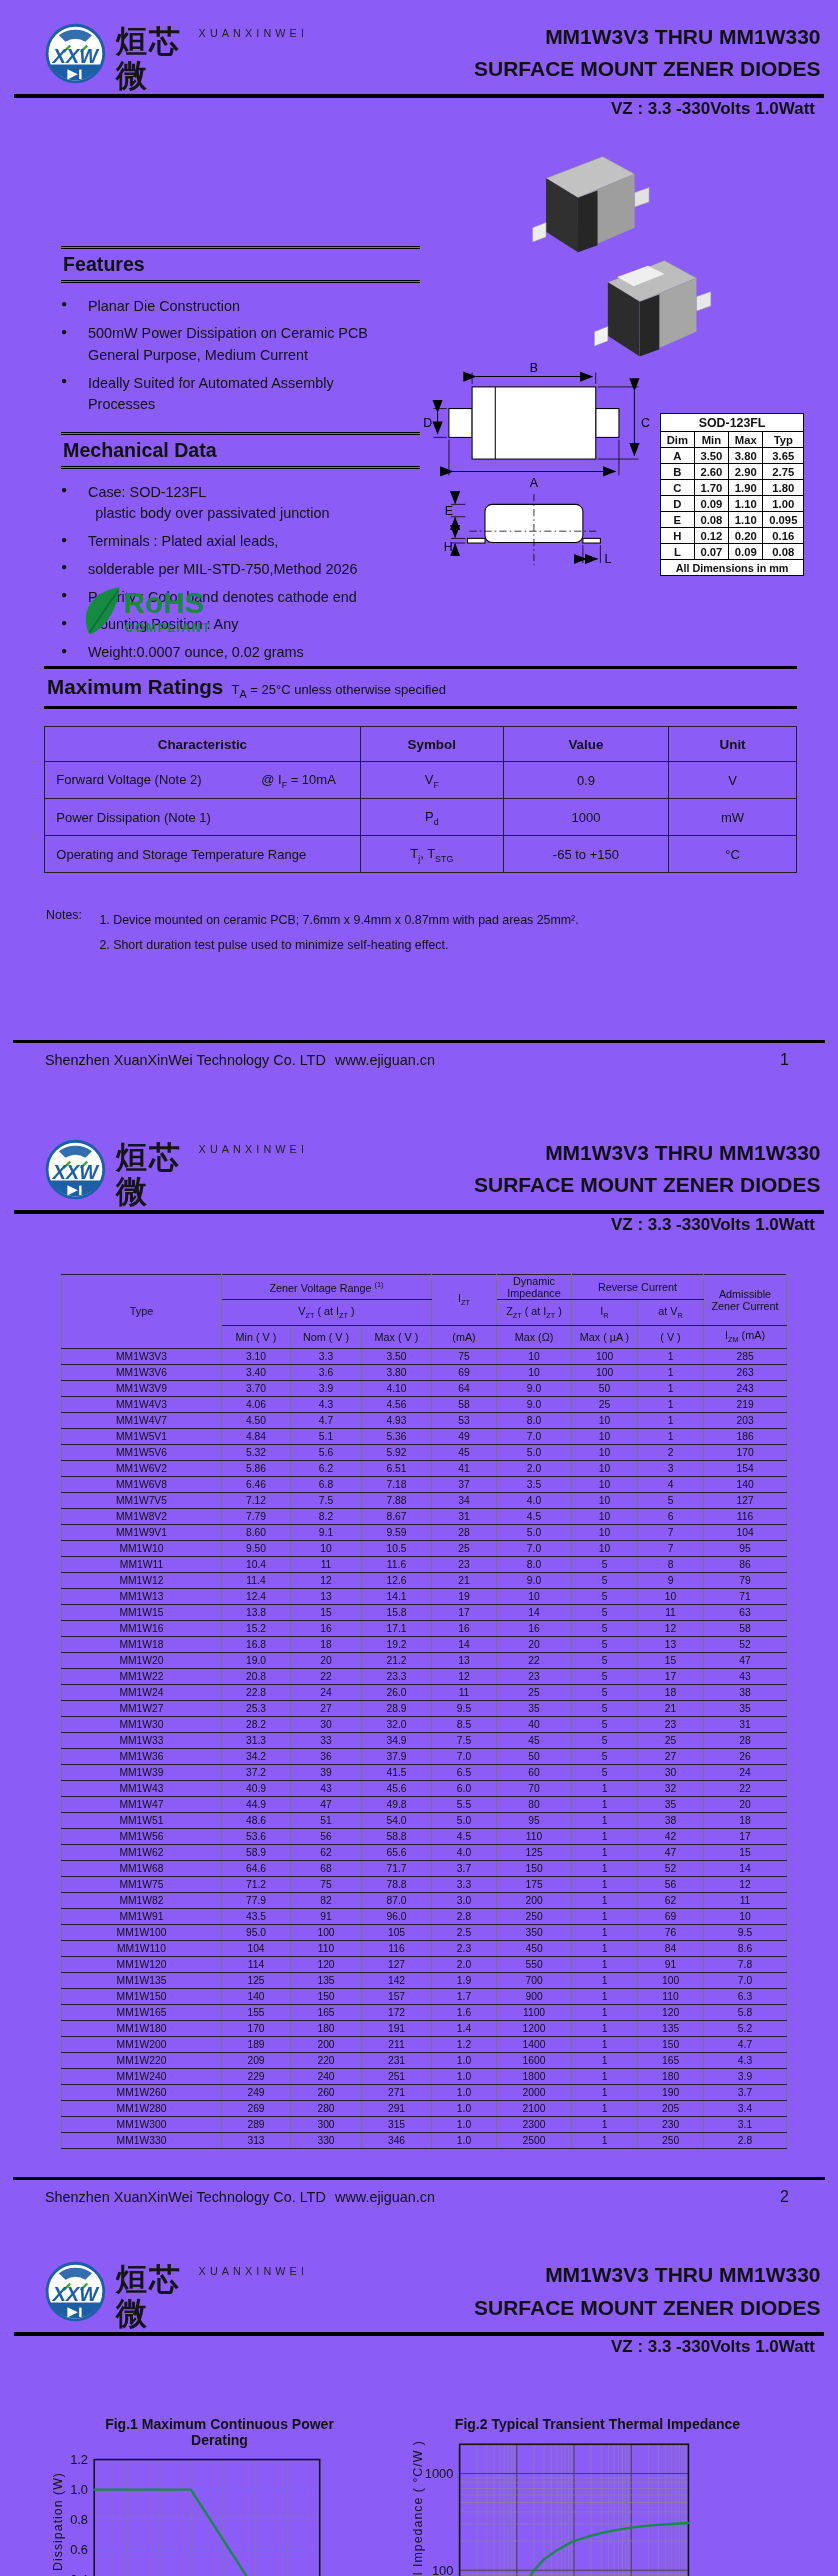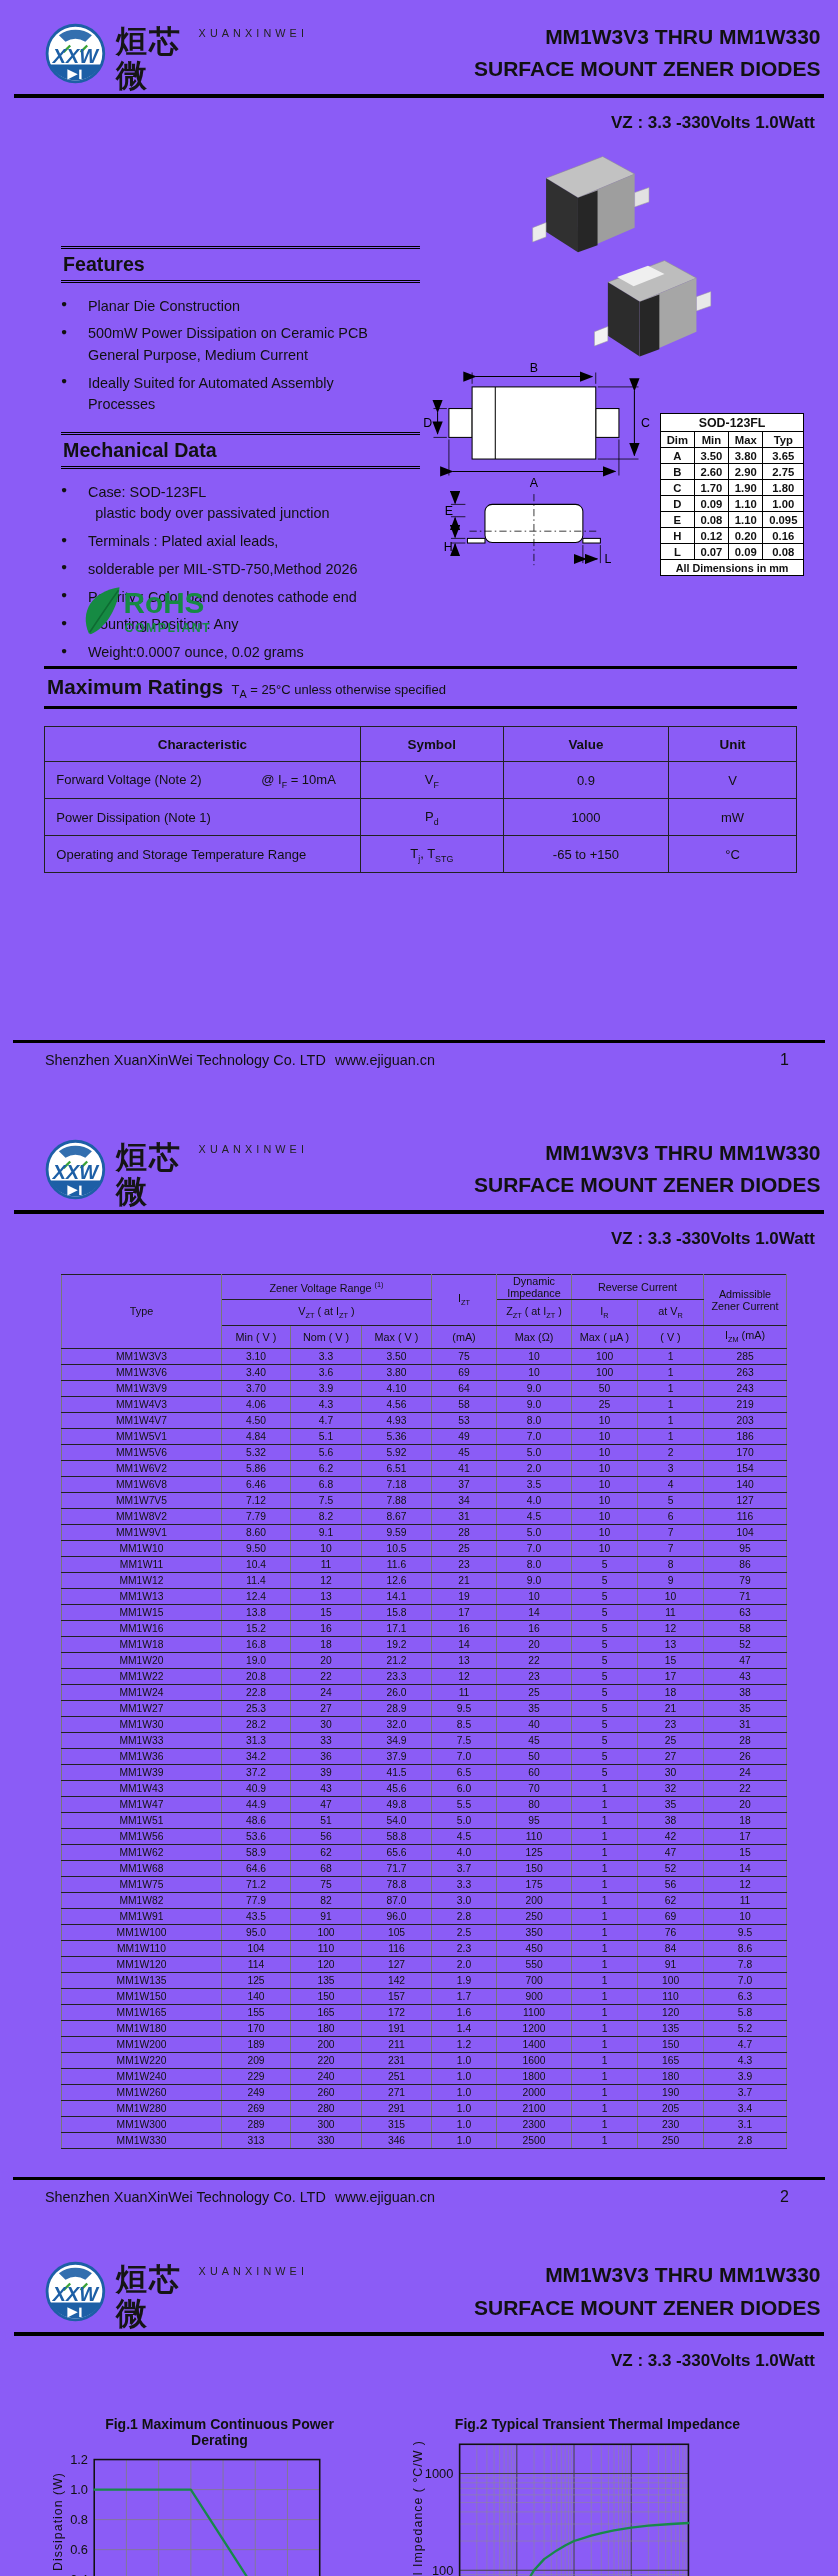--- a/index.html
+++ b/index.html
@@ -11,21 +11,21 @@
 
   
   .hdr{position:absolute;left:0;width:100%;}
   .hdr-row{display:flex;align-items:flex-start;padding:15.5px 17.5px 0 40px;}
   .logo-block{display:flex;align-items:center;gap:5.2px;width:268px;}
   .logo-text{display:flex;flex-direction:row;margin-top:9.3px;}
   .logo-cn{font-size:31px;font-weight:bold;letter-spacing:2.1px;color:#151515;line-height:1.1;}
   .logo-en{font-size:10.8px;letter-spacing:4.1px;color:#222;margin-top:2.1px;}
   .titles{flex:1;text-align:right;font-weight:bold;font-size:21px;line-height:1.55;padding-top:5.2px;}
   .hdr-rule{height:3.6px;background:#000;margin:1px 14.4px 0 14.4px;}
-  .hdr-sub{text-align:right;font-size:17px;font-weight:bold;padding:15px 23px 0 0;}
+  .hdr-sub{text-align:right;font-size:17px;font-weight:bold;padding:1px 23px 0 0;}
 
   
   .sec{position:absolute;width:359px;left:61px;}
   .sec-head{border-top:3.1px double #000;border-bottom:3.1px double #000;font-size:19.6px;font-weight:bold;padding:4.1px 2.1px;}
   ul.bullets{margin:12.4px 0 0 0;padding:0;list-style:none;font-size:14.4px;}
   ul.bullets li{display:flex;margin-bottom:6.2px;}
   .dot{width:27px;font-size:10.3px;padding-top:2.6px;}
   .blines div{line-height:1.5;}
   .subline{padding-left:7.2px;}
 
@@ -360,20 +360,27 @@
               <div class="char-flex">
                 <span>Operating and Storage Temperature Range</span>
               </div>
             </td>
             <td><span>T</span><sub>j</sub><span>, T</span><sub>STG</sub></td>
             <td>-65 to +150</td>
             <td>°C</td>
           </tr>
         </tbody>
     </table>
+    <div class="notes">
+      <div>Notes:</div>
+      <div class="note-lines">
+        <div>1. Device mounted on ceramic PCB; 7.6mm x 9.4mm x 0.87mm with pad areas 25mm².</div>
+        <div>2. Short duration test pulse used to minimize self-heating effect.</div>
+      </div>
+    </div>
   </div>
 
   <div class="pfoot" style="top:1040px;">
     <div class="pfoot-rule"></div>
     <div class="pfoot-row">
       <span class="pfoot-name">Shenzhen XuanXinWei Technology Co. LTD</span>
       <span class="pfoot-site">www.ejiguan.cn</span>
       <span class="pfoot-num">1</span>
     </div>
   </div>

